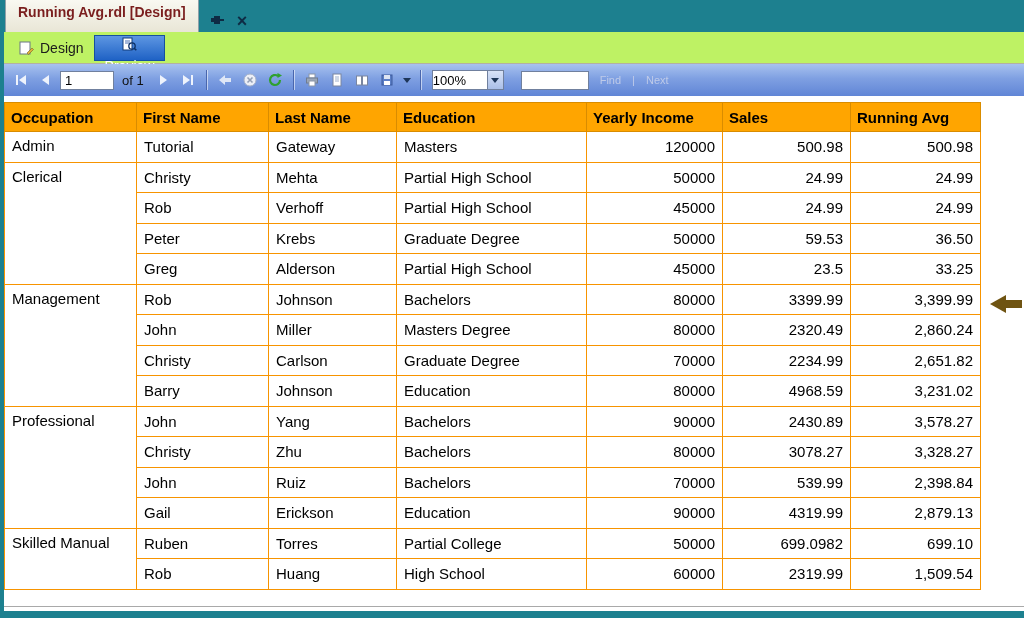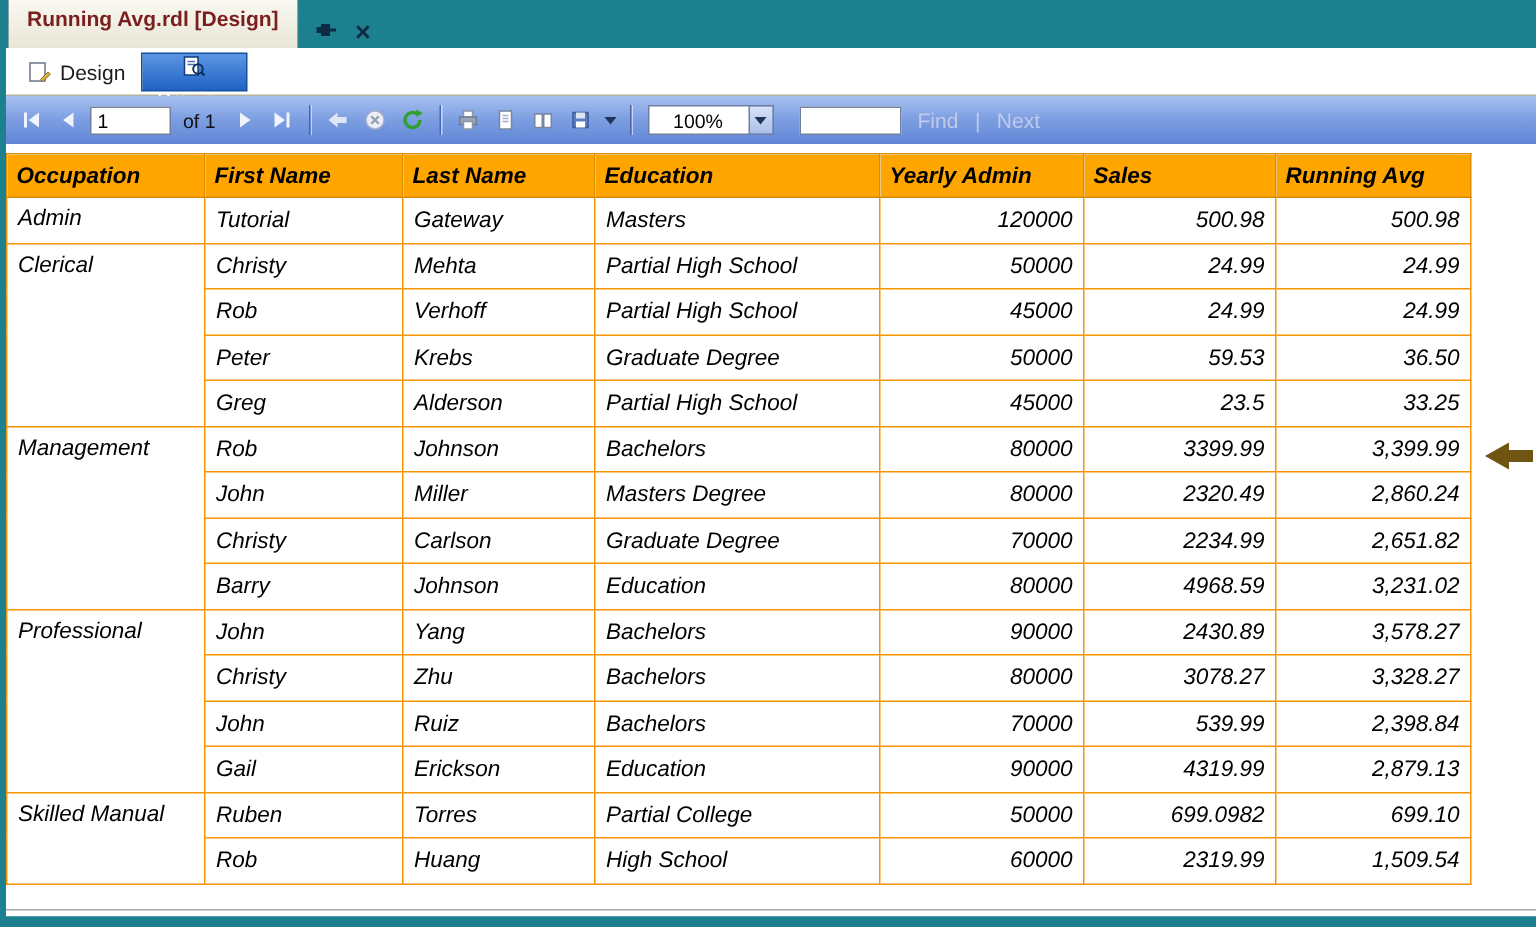--- a/index.html
+++ b/index.html
@@ -19,54 +19,54 @@
               display:flex; align-items:flex-end; }
   .doc-tab { margin-left:5px; height:41px; padding:0 12px; display:flex; align-items:center;
              background:linear-gradient(#fdfdf8,#e9e6d6); border:1px solid #8fa0a8; border-bottom:none;
              border-radius:3px 3px 0 0; }
   .doc-title { color:#7A1E1E; font-weight:bold; font-size:14px; white-space:nowrap; }
   .pin-btn { margin-left:10px; margin-bottom:4px; cursor:pointer; }
   .close-btn { margin-left:12px; margin-bottom:2px; color:#0e2b44; font-size:18px; font-weight:bold;
                line-height:18px; cursor:pointer; }
 
   
-  .modebar { position:absolute; left:0; top:32px; width:1024px; height:32px; background:#ffffff;
+  .modebar { position:absolute; left:0; top:32px; width:1024px; height:32px; background:#bef264;
              border-bottom:1px solid #b3b0a2; display:flex; align-items:center; padding-left:8px; }
   .mode-tab { display:flex; align-items:center; gap:6px; height:26px; padding:0 10px; font-size:14px;
               cursor:pointer; }
   .mode-tab.design { color:#1c1c1c; }
   .mode-tab.preview { background:linear-gradient(#5d96e2,#1f62c5); color:#ffffff;
                       border:1px solid #16509f;flex-direction:column; }
   .brand { position:absolute; right:118px; top:6px; color:#C85A08; font-weight:bold; font-size:17px; }
 
   
   .toolbar { position:absolute; left:0; top:64px; width:1024px; height:32px;
              background:linear-gradient(#a8c2ef,#7fa0e2 45%,#6085d6);
              display:flex; align-items:center; gap:3px; padding-left:10px; }
   .tbtn { width:22px; height:22px; display:flex; align-items:center; justify-content:center;
           border-radius:2px; cursor:pointer; flex:0 0 auto; }
   .sep { width:1px; height:20px; background:#4966ad; box-shadow:1px 0 0 rgba(255,255,255,.55);
          margin:0 4px; flex:0 0 auto; }
   .page-input { width:54px; height:19px; border:1px solid #70809e; font-size:13px; padding:1px 4px;
                 font-family:"Liberation Sans",sans-serif; }
   .of-label { font-size:13px; color:#101010; margin:0 5px; white-space:nowrap;text-align:center; }
   .zoom-combo { display:flex; align-items:center; margin-left:4px; }
-  .zoom-value { width:68px; height:20px; background:#fff; border:1px solid #70809e;
-                font-size:13px; padding:2px 16px; }
+  .zoom-value { width:56px; height:20px; background:#fff; border:1px solid #70809e;
+                font-size:13px; padding:2px 0; }
   .zoom-drop { width:16px; height:20px; background:linear-gradient(#d7e2f6,#aabfe8);
                border:1px solid #70809e; border-left:none; display:flex; align-items:center;
                justify-content:center; cursor:pointer; }
   .caret-down { width:0; height:0; border-left:4px solid transparent; border-right:4px solid transparent;
                 border-top:5px solid #1d3558; }
   .find-input { width:68px; height:19px; border:1px solid #70809e; margin-left:14px; }
-  .dim-label { color:#bfcbe9; font-size:14px; margin-left:8px; cursor:default; }
+  .dim-label { color:#bfcbe9; font-size:11px; margin-left:8px; cursor:default; }
 
   
   .content-bg { position:absolute; left:4px; top:96px; width:1020px; height:515px; background:#ffffff; }
-  .report { position:absolute; left:4px; top:102px;font-style:italic; }
+  .report { position:absolute; left:4px; top:102px; }
   table.rpt { border-collapse:collapse; table-layout:fixed; width:976px; font-size:15px; }
   table.rpt th { background:#FFA500; color:#000; text-align:left; font-weight:bold; height:29px;
                  padding:0 6px; border:1px solid #D98C00; white-space:nowrap; overflow:hidden; }
   table.rpt td { background:#fff; height:30.5px; padding:0 7px; border:1px solid #F79400;
                  white-space:nowrap; overflow:hidden; color:#000; }
   table.rpt td.num { text-align:right;padding-left:48px; }
   table.rpt td.occ { vertical-align:top; padding-top:5px;margin-left:48px; }
 
   
   .pointer-arrow { position:absolute; left:990px; top:295px; display:flex; align-items:center; }
@@ -220,21 +220,21 @@
         <col style="width:136px">
         <col style="width:128px">
         <col style="width:130px">
     </colgroup>
     <thead>
       <tr>
         <th>Occupation</th>
         <th>First Name</th>
         <th>Last Name</th>
         <th>Education</th>
-        <th>Yearly Admin</th>
+        <th>Yearly Income</th>
         <th>Sales</th>
         <th>Running Avg</th>
       </tr>
     </thead>
     <tbody>
         <tr>
           <td rowspan="1" class="occ">Admin</td>
           <td>Tutorial</td>
           <td>Gateway</td>
           <td>Masters</td>

